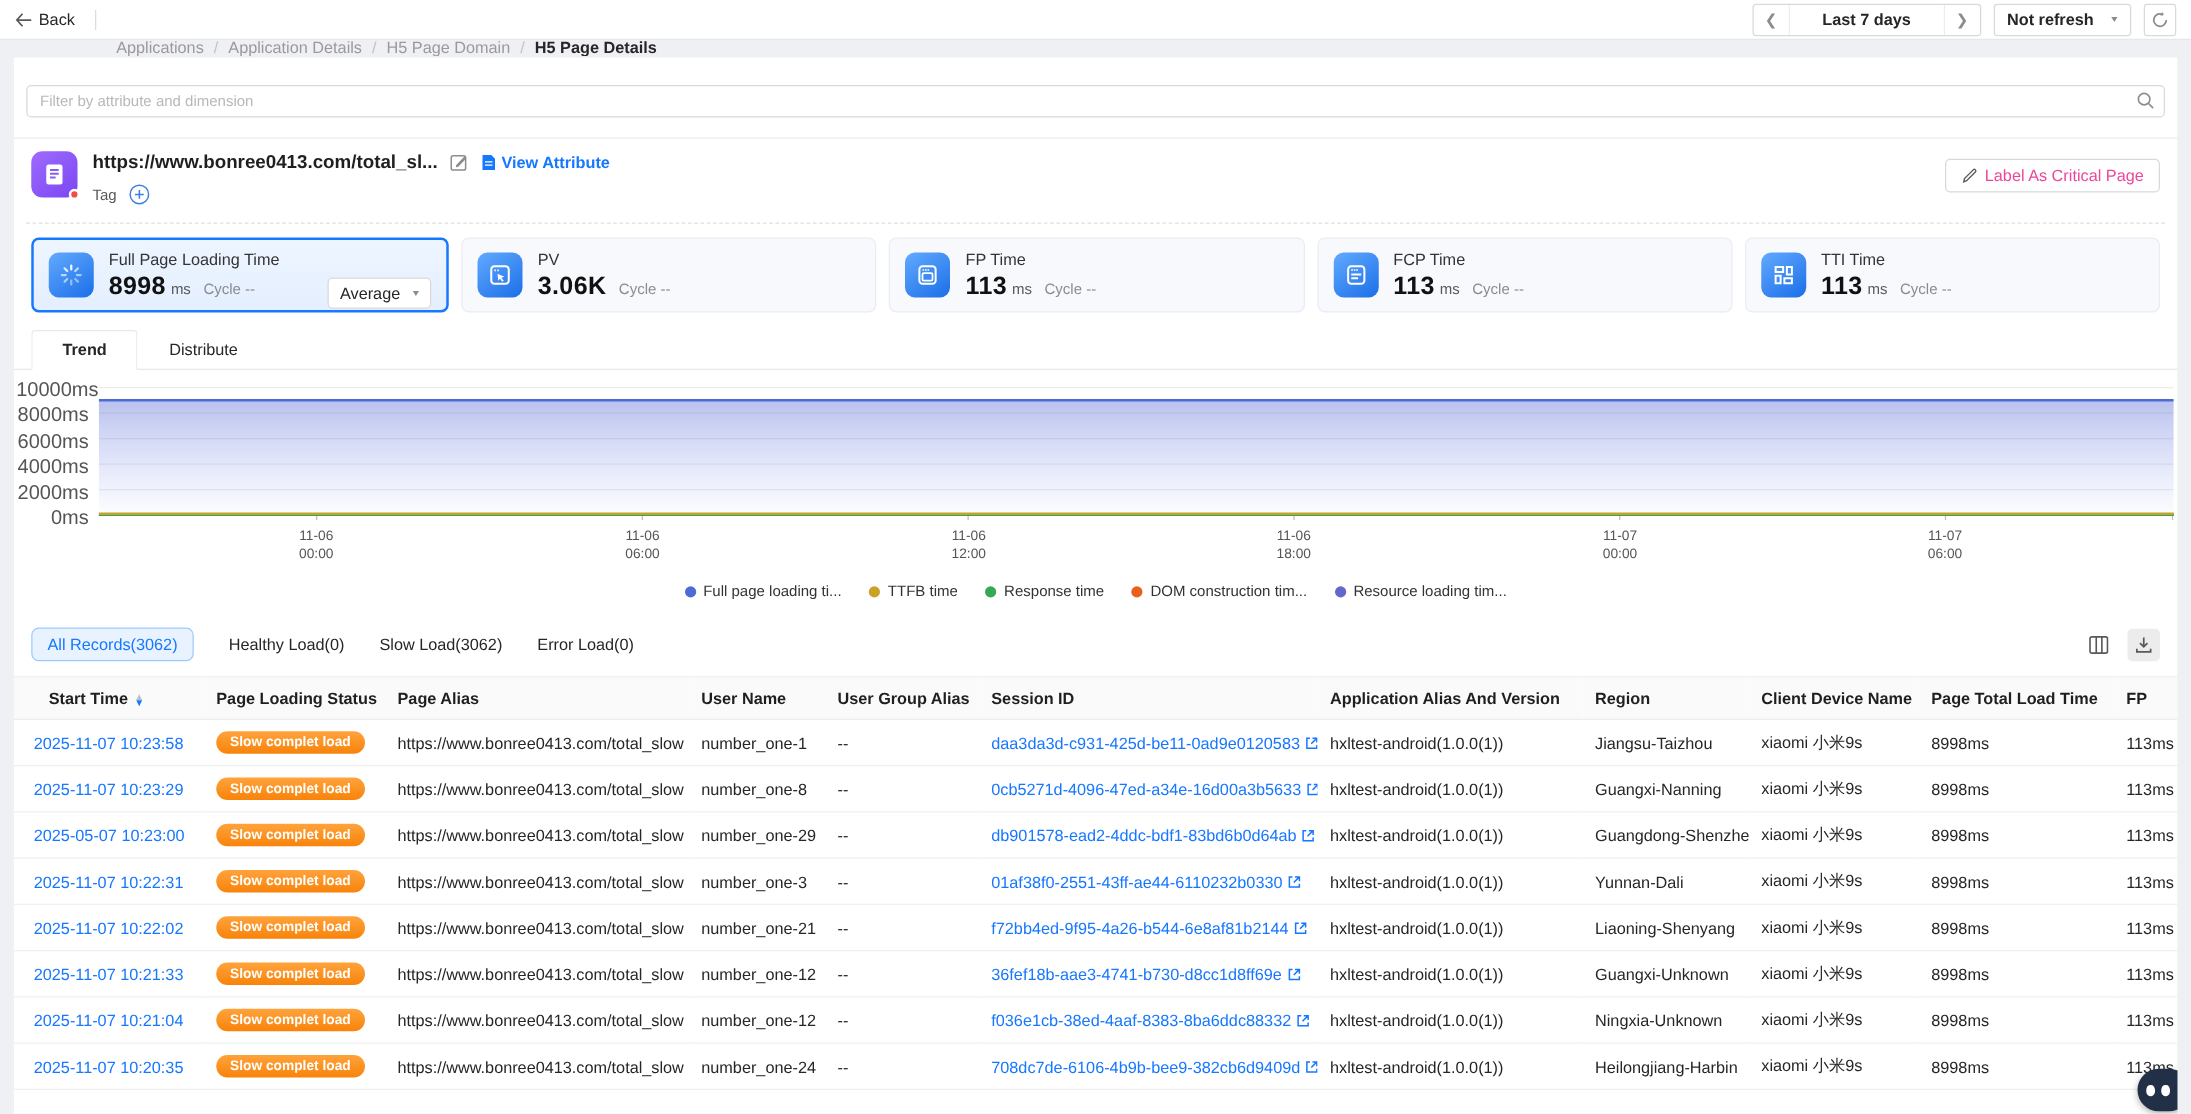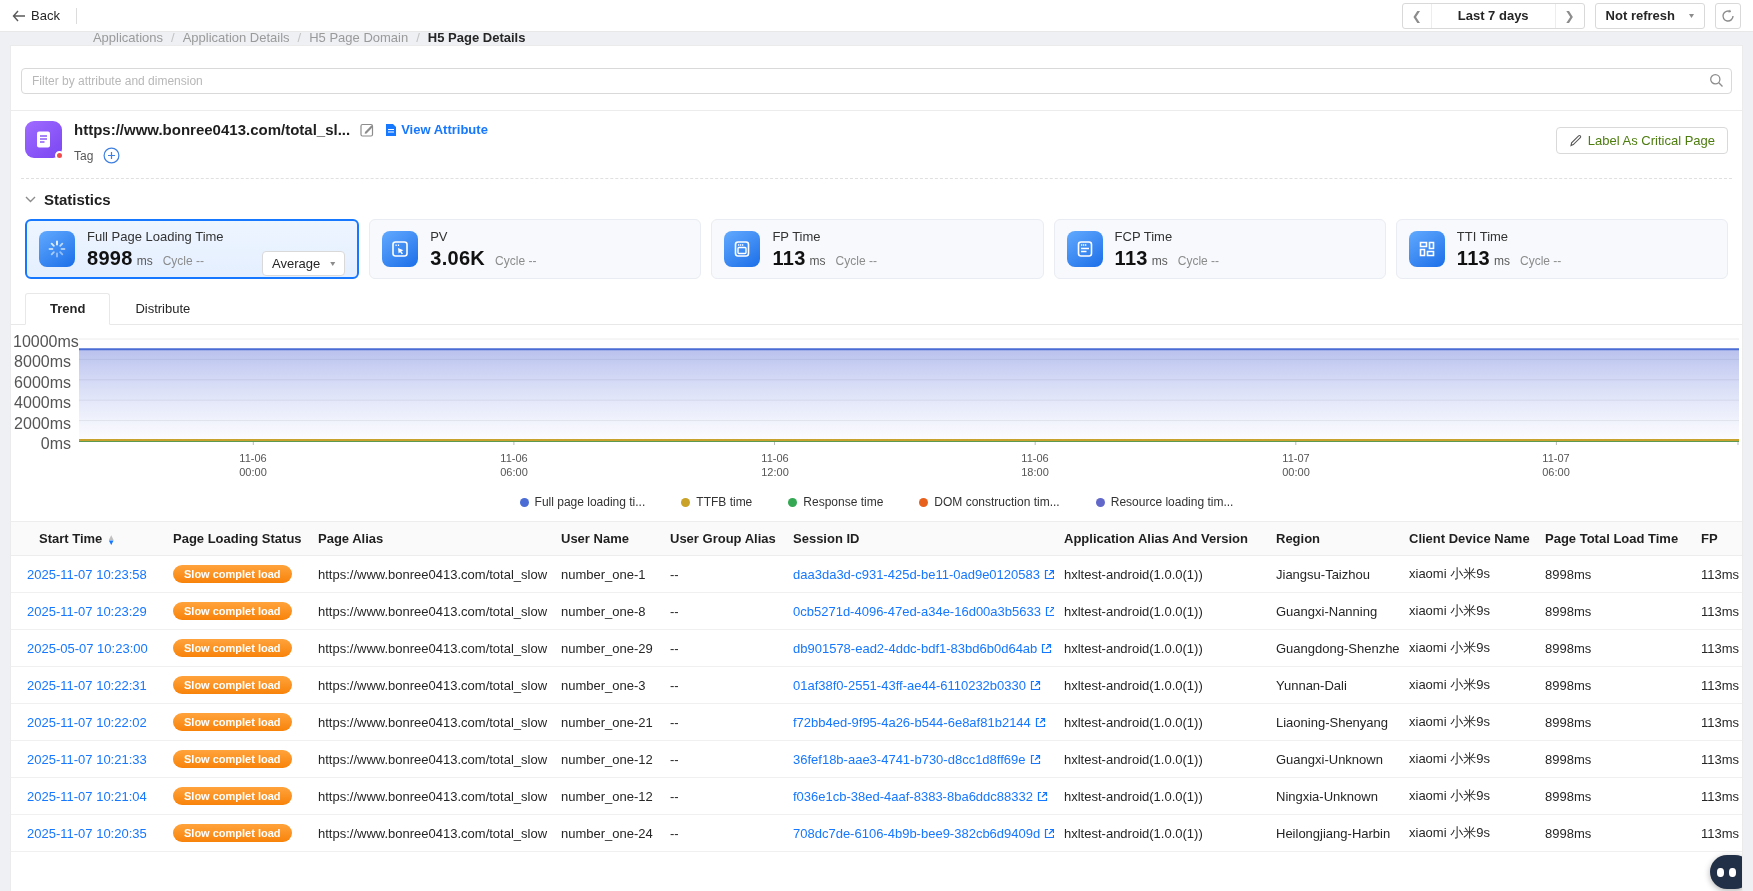--- a/index.html
+++ b/index.html
@@ -49,21 +49,21 @@
   .doc-icon .dot { position:absolute; right:-2px; bottom:-2px; width:9px; height:9px;
     border-radius:50%; background:#f24b4b; border:2px solid #fff; }
   .page-head-main { margin-left:12px; }
   .title-row { display:flex; align-items:center; gap:10px; }
   .page-title { font-size:15px; font-weight:bold; color:#1f1f1f; }
   .view-attr { display:flex; align-items:center; gap:4px; color:#1677ff; font-size:13px;
     font-weight:bold; cursor:pointer; }
   .tag-row { display:flex; align-items:center; gap:10px; margin-top:9px; color:#595959; font-size:12px; }
   .critical-btn { margin-left:auto; margin-top:6px; display:flex; align-items:center; gap:6px;
     border:1px solid #d9d9d9; border-radius:4px; height:27px; padding:0 12px; font-size:13px;
-    color:#4d7c0f; cursor:pointer; background:#fff; }
+    color:#ec4899; cursor:pointer; background:#fff; }
 
   .dashed-divider { border-top:1px dashed #e0e0e0; margin:14px 10px 0 10px; }
 
   
   .stats-title { display:flex; align-items:center; gap:8px; font-size:15px; font-weight:bold;
     color:#1f1f1f; margin:12px 14px 0 14px; cursor:pointer; }
   .cards { display:flex; gap:10px; margin:11px 14px 0 14px; }
   .card { flex:1; height:60px; border:1px solid #e9ecf2; border-radius:6px; background:#f7f9fc;
     display:flex; align-items:center; padding:0 12px; cursor:pointer; }
   .card.selected { border:2px solid #1677ff; background:linear-gradient(180deg,#edf5ff,#e4efff); }
@@ -84,21 +84,21 @@
   .ttab { padding:7px 24px; font-size:13px; color:#262626; cursor:pointer; border:1px solid transparent; }
   .ttab.active { font-weight:bold; border:1px solid #e8e8e8; border-bottom:1px solid #fff;
     border-radius:3px 3px 0 0; margin-bottom:-1px; background:#fff; }
 
   
   .chart-wrap { position:relative; height:150px; margin-top:10px; }
   .ylabel { position:absolute; width:58px; text-align:right; font-size:16px; color:#555; }
   .chart-svg { position:absolute; left:68px; top:0; }
   .xlabel { position:absolute; top:116px; width:70px; margin-left:-35px; text-align:center;
     font-size:11px; color:#555; line-height:14px; }
-  .legend { display:flex; justify-content:center; gap:36px; margin-top:10px; font-size:12px; color:#333; }
+  .legend { display:flex; justify-content:center; gap:22px; margin-top:10px; font-size:12px; color:#333; }
   .legend-item { display:flex; align-items:center; gap:6px; cursor:pointer; }
   .legend-dot { width:9px; height:9px; border-radius:50%; }
 
   
   .rec-bar { display:flex; align-items:center; margin:22px 14px 0 14px; }
   .rec-tabs { display:flex; align-items:center; gap:28px; }
   .rtab { font-size:13px; color:#262626; cursor:pointer; white-space:nowrap; }
   .rtab.active { color:#1677ff; background:#e9f3ff; border:1px solid #9cc9ff; border-radius:6px;
     padding:5px 12px; }
   .rec-actions { margin-left:auto; display:flex; gap:10px; }
@@ -222,26 +222,20 @@
     <div class="critical-btn">
       <svg width="13" height="13" viewBox="0 0 13 13">
           <path d="M2 11.5 L2.6 8.9 L9.6 1.9 A1.2 1.2 0 0 1 11.3 3.6 L4.3 10.6 Z" stroke="#595959" stroke-width="1.1" fill="none"></path>
         </svg>
       <span>Label As Critical Page</span>
     </div>
   </div>
 
   <div class="dashed-divider"></div>
 
-  <div class="stats-title">
-    <svg width="11" height="7" viewBox="0 0 11 7">
-        <path d="M1 1 L5.5 5.5 L10 1" stroke="#8c8c8c" stroke-width="1.4" fill="none"></path>
-      </svg>
-    <span>Statistics</span>
-  </div>
   <div class="cards" id="cards">
     <div class="card selected">
       <div class="card-ic">
           <svg width="18" height="18" viewBox="0 0 18 18">
             <g stroke="#fff" stroke-width="1.8" stroke-linecap="round" opacity=".95">
               <path d="M9 1.5 V4.5"></path>
               <path d="M9 13.5 V16.5" opacity=".5"></path>
               <path d="M1.5 9 H4.5" opacity=".7"></path>
               <path d="M13.5 9 H16.5" opacity=".6"></path>
               <path d="M3.7 3.7 L5.8 5.8" opacity=".85"></path>
@@ -398,20 +392,42 @@
       <div class="legend-item">
          <span class="legend-dot" style="background:#e8611c"></span>
          <span>DOM construction tim...</span>
       </div>
       <div class="legend-item">
          <span class="legend-dot" style="background:#6168c9"></span>
          <span>Resource loading tim...</span>
       </div>
     </div>
 
+  <div class="rec-bar">
+    <div class="rec-tabs" id="recTabs">
+        <div class="rtab active">All Records(3062)</div>
+        <div class="rtab ">Healthy Load(0)</div>
+        <div class="rtab ">Slow Load(3062)</div>
+        <div class="rtab ">Error Load(0)</div>
+      </div>
+    <div class="rec-actions">
+      <div class="rec-ic">
+        <svg width="16" height="16" viewBox="0 0 16 16">
+            <rect x="1" y="1.5" width="14" height="13" rx="1.5" stroke="#595959" stroke-width="1.3" fill="none"></rect>
+            <path d="M6 1.5 V14.5 M10.5 1.5 V14.5" stroke="#595959" stroke-width="1.3"></path>
+          </svg>
+      </div>
+      <div class="rec-ic gray">
+        <svg width="14" height="14" viewBox="0 0 14 14">
+            <path d="M7 1 V8 M4 5.5 L7 8.5 L10 5.5" stroke="#595959" stroke-width="1.4" fill="none"></path>
+            <path d="M1.5 10 V12.5 H12.5 V10" stroke="#595959" stroke-width="1.4" fill="none"></path>
+          </svg>
+      </div>
+    </div>
+  </div>
 
   <div class="table-clip">
     <table id="recTable" style="width: 1800px;">
         <colgroup>
           <col style="width:152px">
           <col style="width:145px">
           <col style="width:243px">
           <col style="width:109px">
           <col style="width:123px">
           <col style="width:271px">

